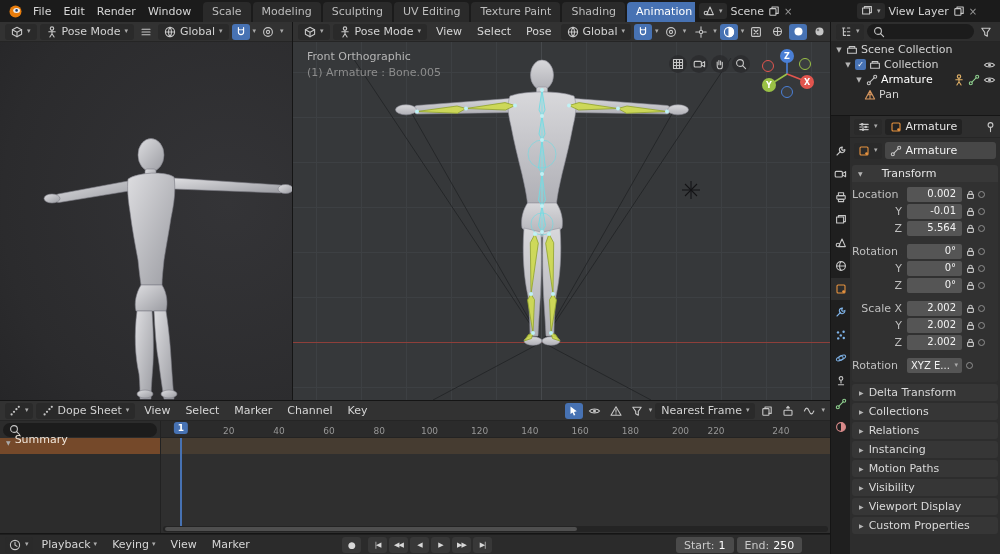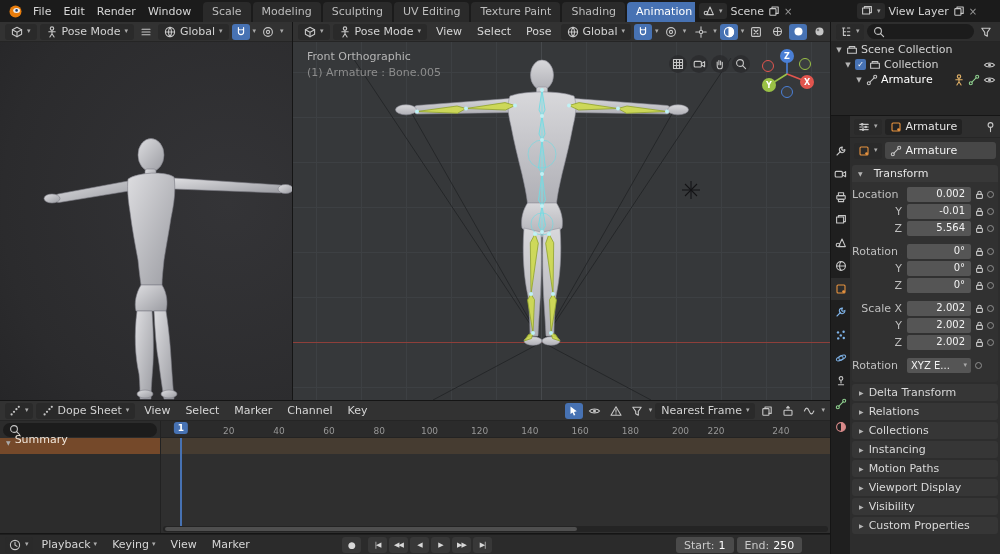--- a/index.html
+++ b/index.html
@@ -40,25 +40,25 @@
 .ocheck{width:11px;height:11px;background:#4772b3;border-radius:2px;color:#fff;font-size:8px;line-height:11px;text-align:center;flex:none}
 #props{left:831px;top:116px;width:169px;height:438px;background:#2d2d2d}
 #ptabs{position:absolute;left:0;top:0;width:19px;height:438px;background:#1f1f1f}
 .ptab{position:absolute;left:0;width:19px;height:22px;display:flex;align-items:center;justify-content:center}
 .ptab.active{background:#2d2d2d}
 #pmain{position:absolute;left:19px;top:0;width:150px;height:438px}
 #phead{display:flex;align-items:center;height:22px;padding:0 4px;gap:3px;background:#2e2e2e;border-bottom:1px solid #262626}
 #pcrumb{display:flex;align-items:center;gap:4px;background:#222;border-radius:3px;height:16px;padding:0 5px;color:#e2e2e2}
 #pname{display:flex;align-items:center;gap:3px;padding:4px 4px 2px 4px}
 #pnamefield{display:flex;align-items:center;gap:4px;background:#474747;border-radius:3px;height:17px;padding:0 5px;flex:1;color:#f0f0f0}
-#ppanel-head{display:flex;align-items:center;gap:11px;height:17px;background:#383838;border-radius:3px 3px 0 0;margin:4px 2px 0 2px;padding:0 6px;color:#e4e4e4}
+#ppanel-head{display:flex;align-items:center;gap:19px;height:17px;background:#383838;border-radius:3px 3px 0 0;margin:4px 2px 0 2px;padding:0 6px;color:#e4e4e4}
 #ppanel-body{background:#313131;margin:0 2px;border-radius:0 0 3px 3px;padding:5px 3px 7px 0}
 .prow{display:flex;align-items:center;height:15px;margin-bottom:2px}
 .plabel{width:50px;text-align:right;color:#bfbfbf;margin-right:5px;flex:none;white-space:nowrap;overflow:hidden}
-.pfield{width:64px;height:15px;background:#555;border-radius:2px;color:#f2f2f2;text-align:right;padding:1px 6px 0 2px;flex:none;white-space:nowrap;overflow:hidden;font-size:10px}
+.pfield{width:55px;height:15px;background:#555;border-radius:2px;color:#f2f2f2;text-align:right;padding:1px 6px 0 2px;flex:none;white-space:nowrap;overflow:hidden;font-size:10px}
 .pfield.dd{display:flex;align-items:center;justify-content:space-between;text-align:left;padding:0 4px}
 .pdeco{display:flex;align-items:center;gap:3px;margin-left:4px}
 .pdot{width:7px;height:7px;border:1px solid #8f8f8f;border-radius:50%;flex:none}
 .pgap{height:6px}
 .cpanel{display:flex;align-items:center;gap:5px;height:17px;background:#363636;border-radius:3px;margin:2px 2px 0 2px;padding:0 7px;color:#d9d9d9}
 .cpanel .chev,#ppanel-head .chev,.oexp{color:#b4b4b4}
 .cpanel .chev{font-size:6px}
 #ppanel-head .chev{font-size:6px}
 #dope{left:0;top:401px;width:830px;height:132px;background:#2b2b2b}
 #dchannels{position:absolute;left:0;top:20px;width:160px;bottom:0;background:#2c2c2c}
@@ -544,20 +544,28 @@
               <path d="M3.9 8.1 8.1 3.9"></path>
             </svg>
           </span>
         <span class="icon">
             <svg xmlns="http://www.w3.org/2000/svg" stroke="currentColor" fill="none" stroke-width="1.1" stroke-linecap="round" stroke-linejoin="round" width="13" height="12" viewBox="0 0 13 12">
               <path d="M1.4 6 C3.2 3.4 9.8 3.4 11.6 6 C9.8 8.6 3.2 8.6 1.4 6 Z"></path>
               <circle cx="6.5" cy="6" r="1.5" fill="currentColor" stroke="none"></circle>
             </svg>
           </span>
       </div>
+      <div class="orow" style="padding-left:33px">
+        <span class="icon" style="color:#d9985f">
+            <svg xmlns="http://www.w3.org/2000/svg" stroke="currentColor" fill="none" stroke-width="1.1" stroke-linecap="round" stroke-linejoin="round" width="12" height="12" viewBox="0 0 12 12">
+              <path d="M6 1.6 10.6 10 1.4 10 Z M6 1.6 6 10 M3.7 5.8 8.3 5.8"></path>
+            </svg>
+          </span>
+        <span>Pan</span>
+      </div>
     </div>
   </div>
 
   <div id="props" class="abs">
     <div id="ptabs">
       <div class="ptab" style="top:24px">
           <span class="icon">
             <svg xmlns="http://www.w3.org/2000/svg" stroke="currentColor" fill="none" stroke-width="1.1" stroke-linecap="round" stroke-linejoin="round" width="12" height="12" viewBox="0 0 12 12">
               <path d="M2 10 5.8 6.2"></path>
               <path d="M9.9 4.6 A2.8 2.8 0 1 1 7.4 2.1 L6.6 4.2 7.8 5.4 Z"></path>
@@ -852,41 +860,41 @@
               <span class="pdot"></span>
             </span>
         </div>
       </div>
       <div class="cpanel">
           <span class="chev">▶</span>
           <span>Delta Transform</span>
         </div>
       <div class="cpanel">
           <span class="chev">▶</span>
-          <span>Relations</span>
+          <span>Collections</span>
         </div>
       <div class="cpanel">
           <span class="chev">▶</span>
-          <span>Collections</span>
+          <span>Relations</span>
         </div>
       <div class="cpanel">
           <span class="chev">▶</span>
           <span>Instancing</span>
         </div>
       <div class="cpanel">
           <span class="chev">▶</span>
           <span>Motion Paths</span>
         </div>
       <div class="cpanel">
           <span class="chev">▶</span>
-          <span>Viewport Display</span>
+          <span>Visibility</span>
         </div>
       <div class="cpanel">
           <span class="chev">▶</span>
-          <span>Visibility</span>
+          <span>Viewport Display</span>
         </div>
       <div class="cpanel">
           <span class="chev">▶</span>
           <span>Custom Properties</span>
         </div>
     </div>
   </div>
 
   <div id="dope" class="abs">
     <div class="hdr">

